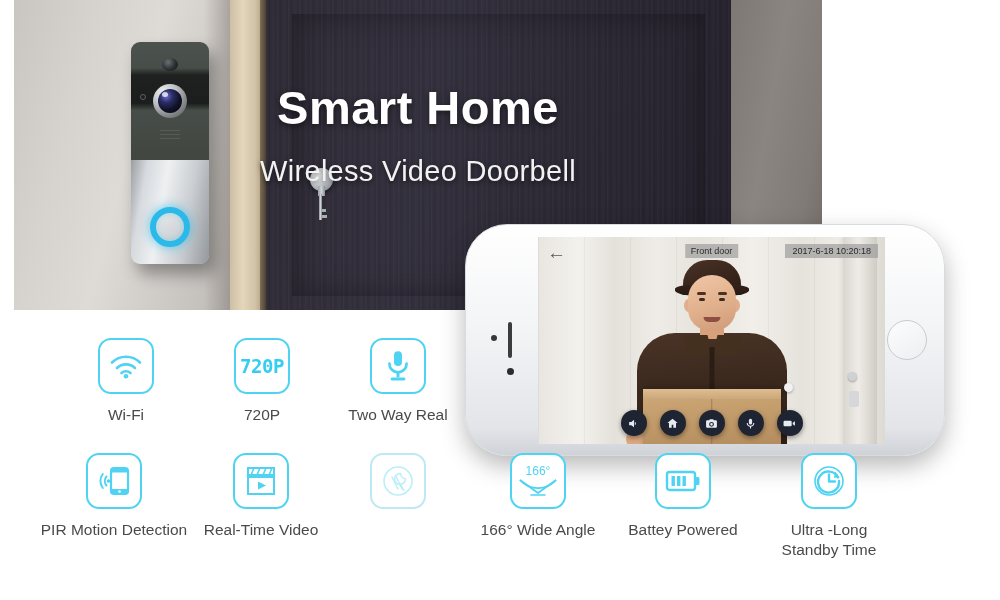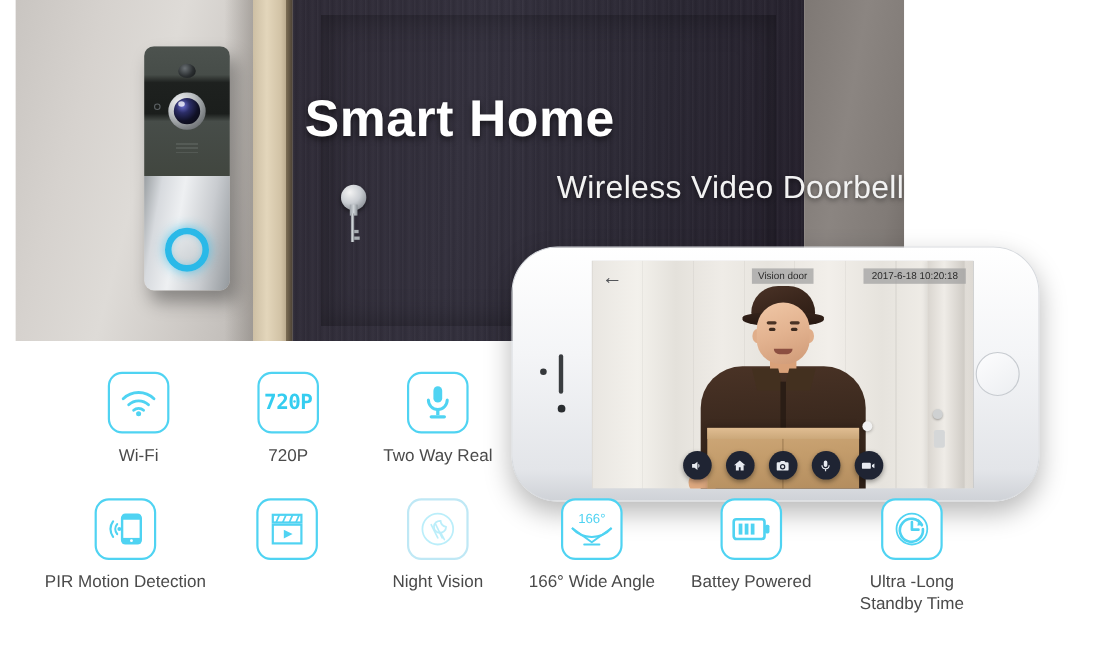--- a/index.html
+++ b/index.html
@@ -124,21 +124,21 @@
     background:linear-gradient(145deg,#e7eaec,#c8cdd1);
   }
 
   
   .hero-title{
     position:absolute; left:0; top:80px; width:100%; text-align:center;
     color:#ffffff; font-size:47px; font-weight:bold; letter-spacing:.5px;
     text-shadow:0 2px 6px rgba(0,0,0,.55);
   }
   .hero-sub{
-    position:absolute; left:0; top:155px; width:100%; text-align:right;
+    position:absolute; left:0; top:155px; width:100%; text-align:center;
     color:#f2f2f2; font-size:29px; font-weight:normal; letter-spacing:.3px;
     text-shadow:0 2px 5px rgba(0,0,0,.5);
   }
 
   
   .phone{
     position:absolute; left:465px; top:224px; width:480px; height:232px;
     border-radius:42px;
     background:linear-gradient(180deg,#ffffff 0%,#f4f5f7 42%,#e3e5e9 88%,#cfd2d7 100%);
     box-shadow:0 10px 24px rgba(0,0,0,.28), 0 1px 0 rgba(255,255,255,.9) inset;
@@ -390,21 +390,21 @@
         <div class="p-mouth"></div>
         <div class="p-cap"></div>
         <div class="p-brim"></div>
         <div class="p-hand"></div>
         <div class="p-box"></div>
         <div class="p-box-seam"></div>
         <div class="sc-dot"></div>
       </div>
 
       <div class="sc-back">←</div>
-      <div class="sc-title">Vision door</div>
+      <div class="sc-title">Front door</div>
       <div class="sc-time">2017-6-18 10:20:18</div>
 
       <div class="sc-bar">
         <div class="sc-btn">
           <svg viewBox="0 0 24 24">
               <path d="M4 9v6h4l5 4V5L8 9H4zm12.5 3a4 4 0 0 0-2-3.46v6.92A4 4 0 0 0 16.5 12z"></path>
             </svg>
         </div>
         <div class="sc-btn">
           <svg viewBox="0 0 24 24">
@@ -492,33 +492,33 @@
         <div class="ficon">
           <svg width="32" height="30" viewBox="0 0 32 30">
             <rect x="3" y="2" width="26" height="7" fill="none" stroke="#4fd3f2" stroke-width="2"></rect>
             <g stroke="#4fd3f2" stroke-width="1.6">
               <path d="M9 2 6 9M15 2l-3 7M21 2l-3 7M27 2l-3 7"></path>
             </g>
             <rect x="3" y="11" width="26" height="17" fill="none" stroke="#4fd3f2" stroke-width="2"></rect>
             <path d="M13 15.5 21 19.5 13 23.5z" fill="#4fd3f2"></path>
           </svg>
         </div>
+        <div class="flabel">Real-Time Video</div>
       </div>
 
       <div class="fcell" style="width:132px">
         <div class="ficon ficon-faded">
           <svg width="34" height="34" viewBox="0 0 34 34">
             <circle cx="17" cy="17" r="14" fill="none" stroke="#4fd3f2" stroke-width="1.6"></circle>
             <path d="M19.5 9.5a5.5 5.5 0 1 0 5 5.5 6.5 6.5 0 0 1-5-5.5z" fill="none" stroke="#4fd3f2" stroke-width="1.6"></path>
             <g stroke="#4fd3f2" stroke-width="1.5" stroke-linecap="round">
               <path d="M11 13 17 25M15 12.5 21 25M19.5 20 23 26.5"></path>
             </g>
           </svg>
         </div>
-        <div class="flabel">Night Vision</div>
       </div>
 
       <div class="fcell" style="width:148px">
         <div class="ficon">
           <svg width="42" height="36" viewBox="0 0 42 36">
             <text class="t166" x="21" y="12" text-anchor="middle">166°</text>
             <path d="M3 17a24 24 0 0 0 36 0" fill="none" stroke="#4fd3f2" stroke-width="1.8"></path>
             <path d="M3 17 21 30 39 17" fill="none" stroke="#4fd3f2" stroke-width="1.8" stroke-linejoin="round"></path>
             <path d="M14 32h14" stroke="#4fd3f2" stroke-width="1.6" stroke-linecap="round"></path>
           </svg>

